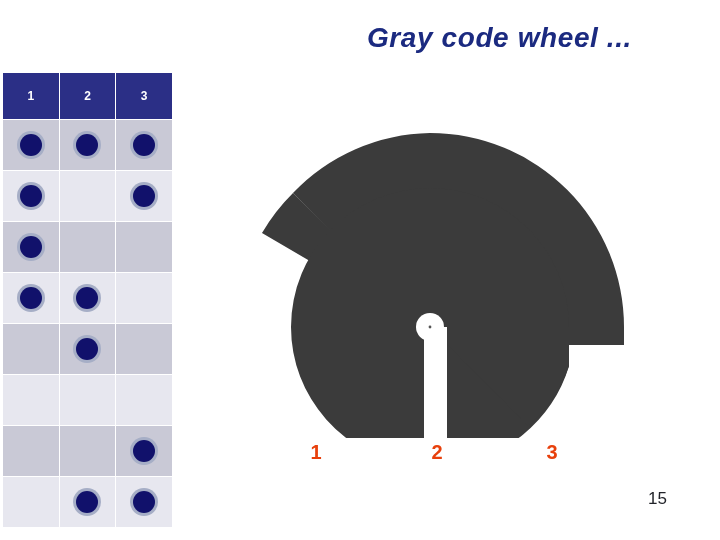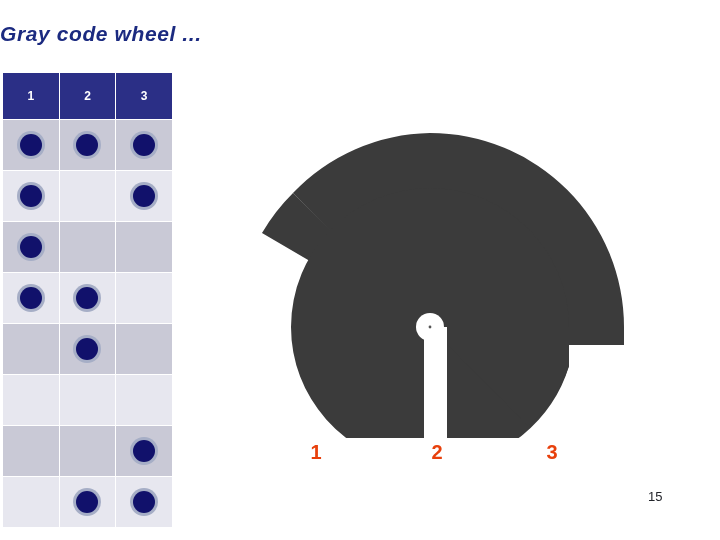--- a/index.html
+++ b/index.html
@@ -14,23 +14,23 @@
     overflow: hidden;
     position: relative;
   }
 
   
   #slide-title {
     position: absolute;
     left: 0;
     top: 22px;
     width: 632px;
-    text-align: left;
-    font-family: "Liberation Sans", sans-serif;
-    font-size: 21px;
+    text-align: right;
+    font-family: "Liberation Sans", sans-serif;
+    font-size: 28px;
     font-weight: bold;
     font-style: italic;
     letter-spacing: 0.6px;
     color: #1b2a80;
     white-space: nowrap;
   }
 
   
   #gray-table {
     position: absolute;
@@ -96,21 +96,21 @@
   #track-label-3 { left: 532px; }
 
   
   #page-number {
     position: absolute;
     left: 648px;
     top: 489px;
     width: 40px;
     text-align: left;
     font-family: "Liberation Sans", sans-serif;
-    font-size: 13px;
+    font-size: 17px;
     color: #22242a;
   }
 </style>
 </head>
 <body>
 
 <div id="slide-title">Gray code wheel ...</div>
 
 <table id="gray-table">
   <thead>

